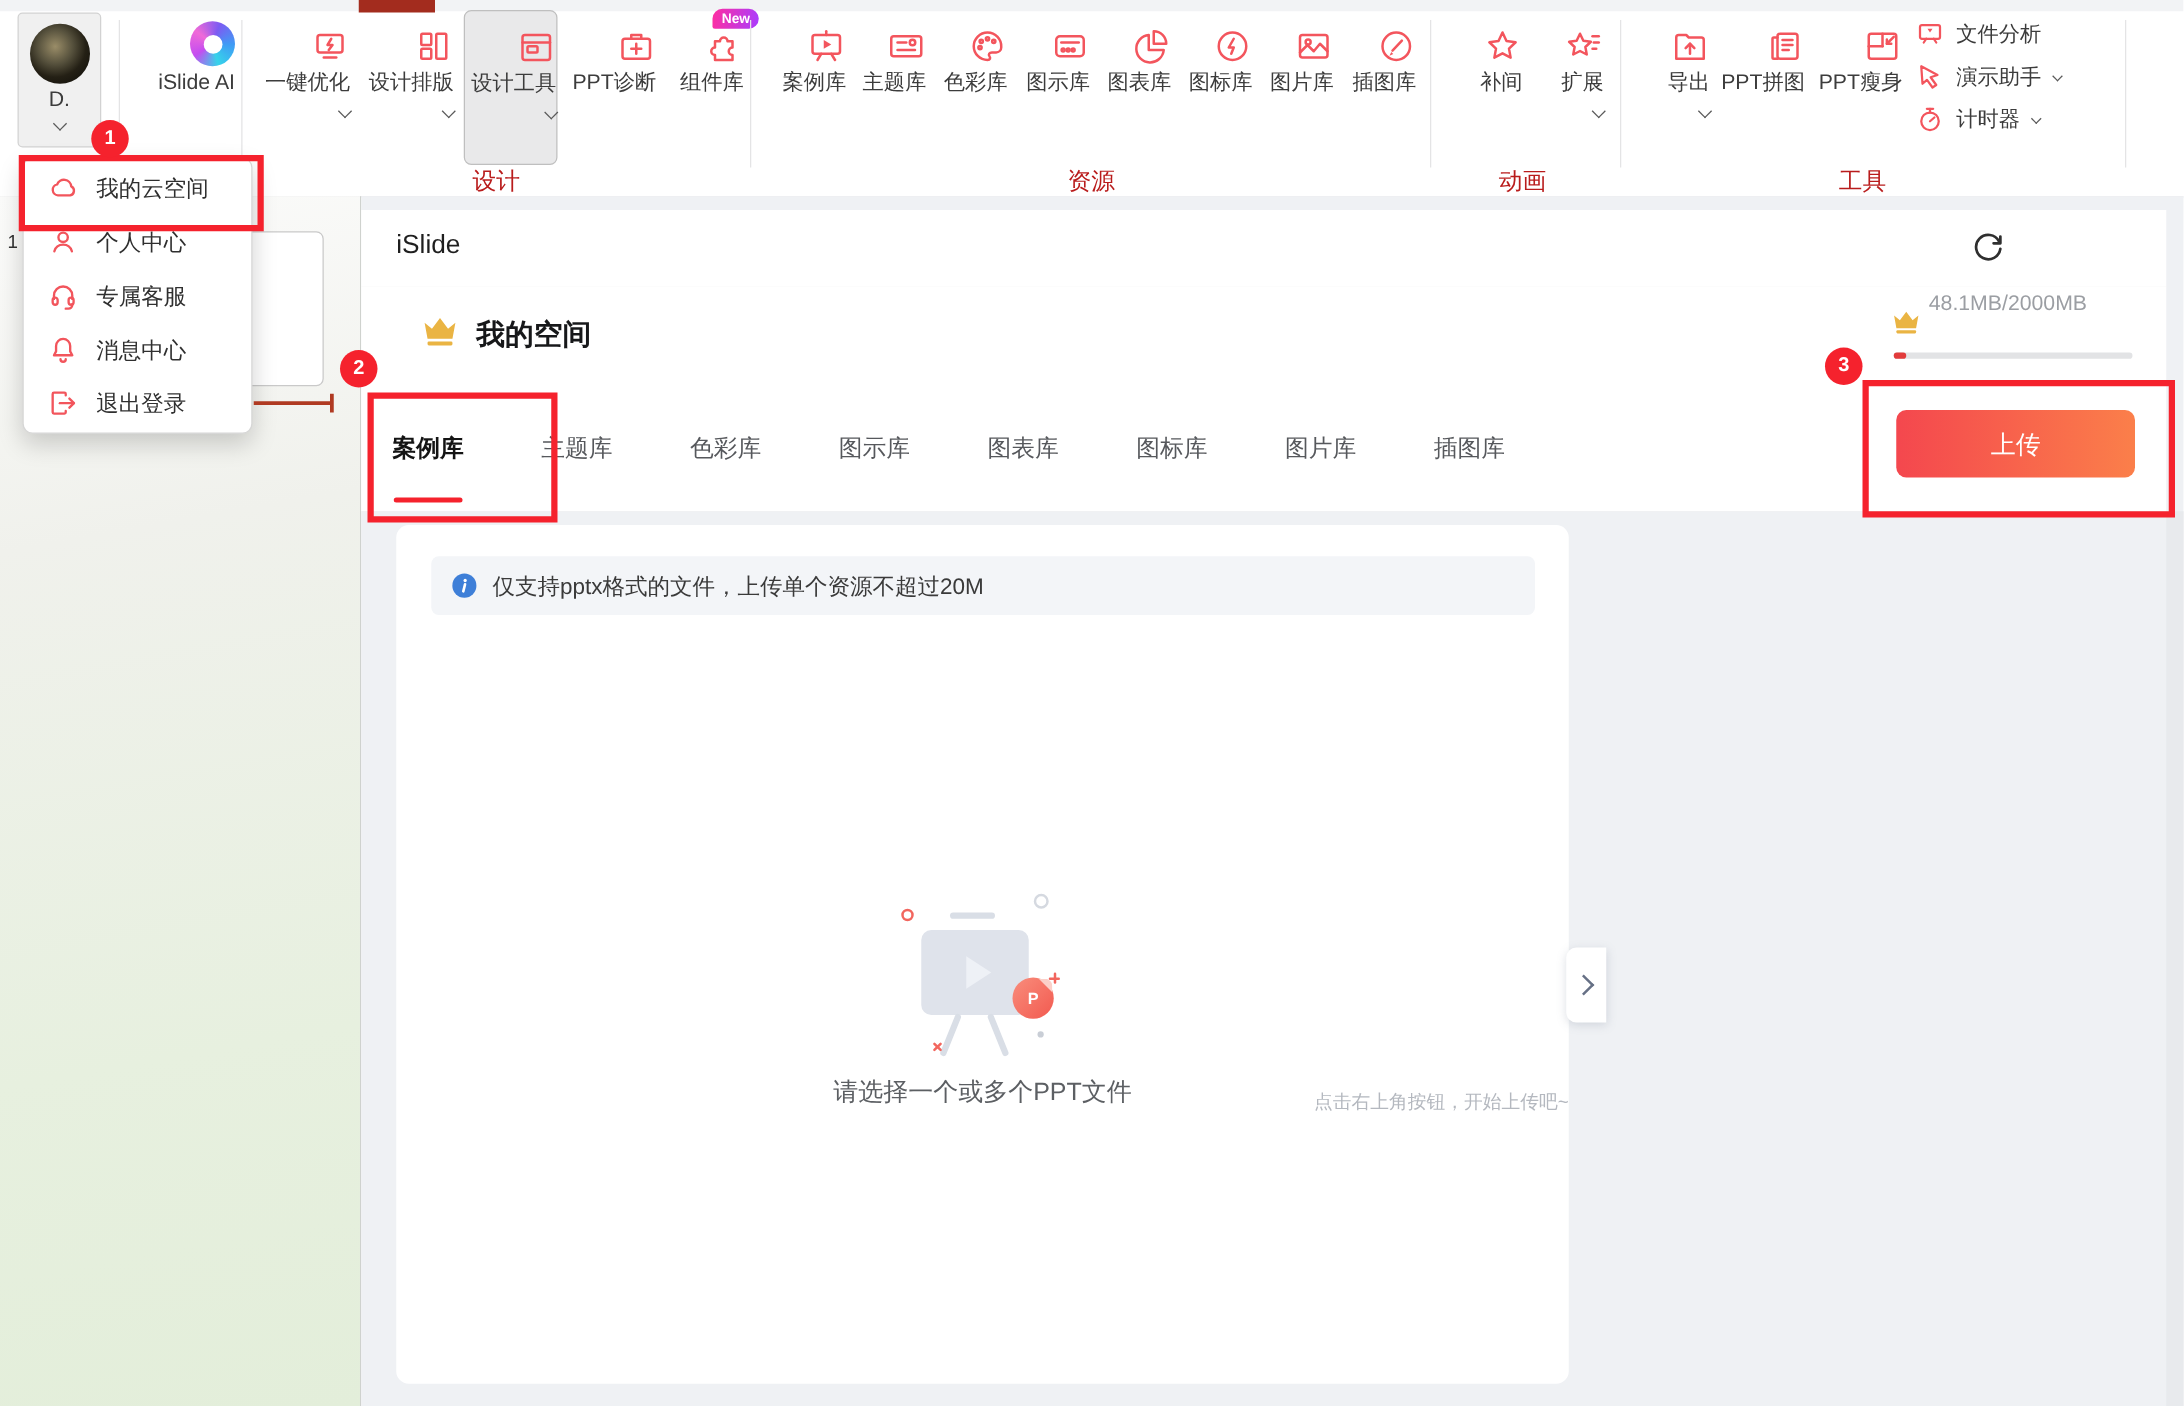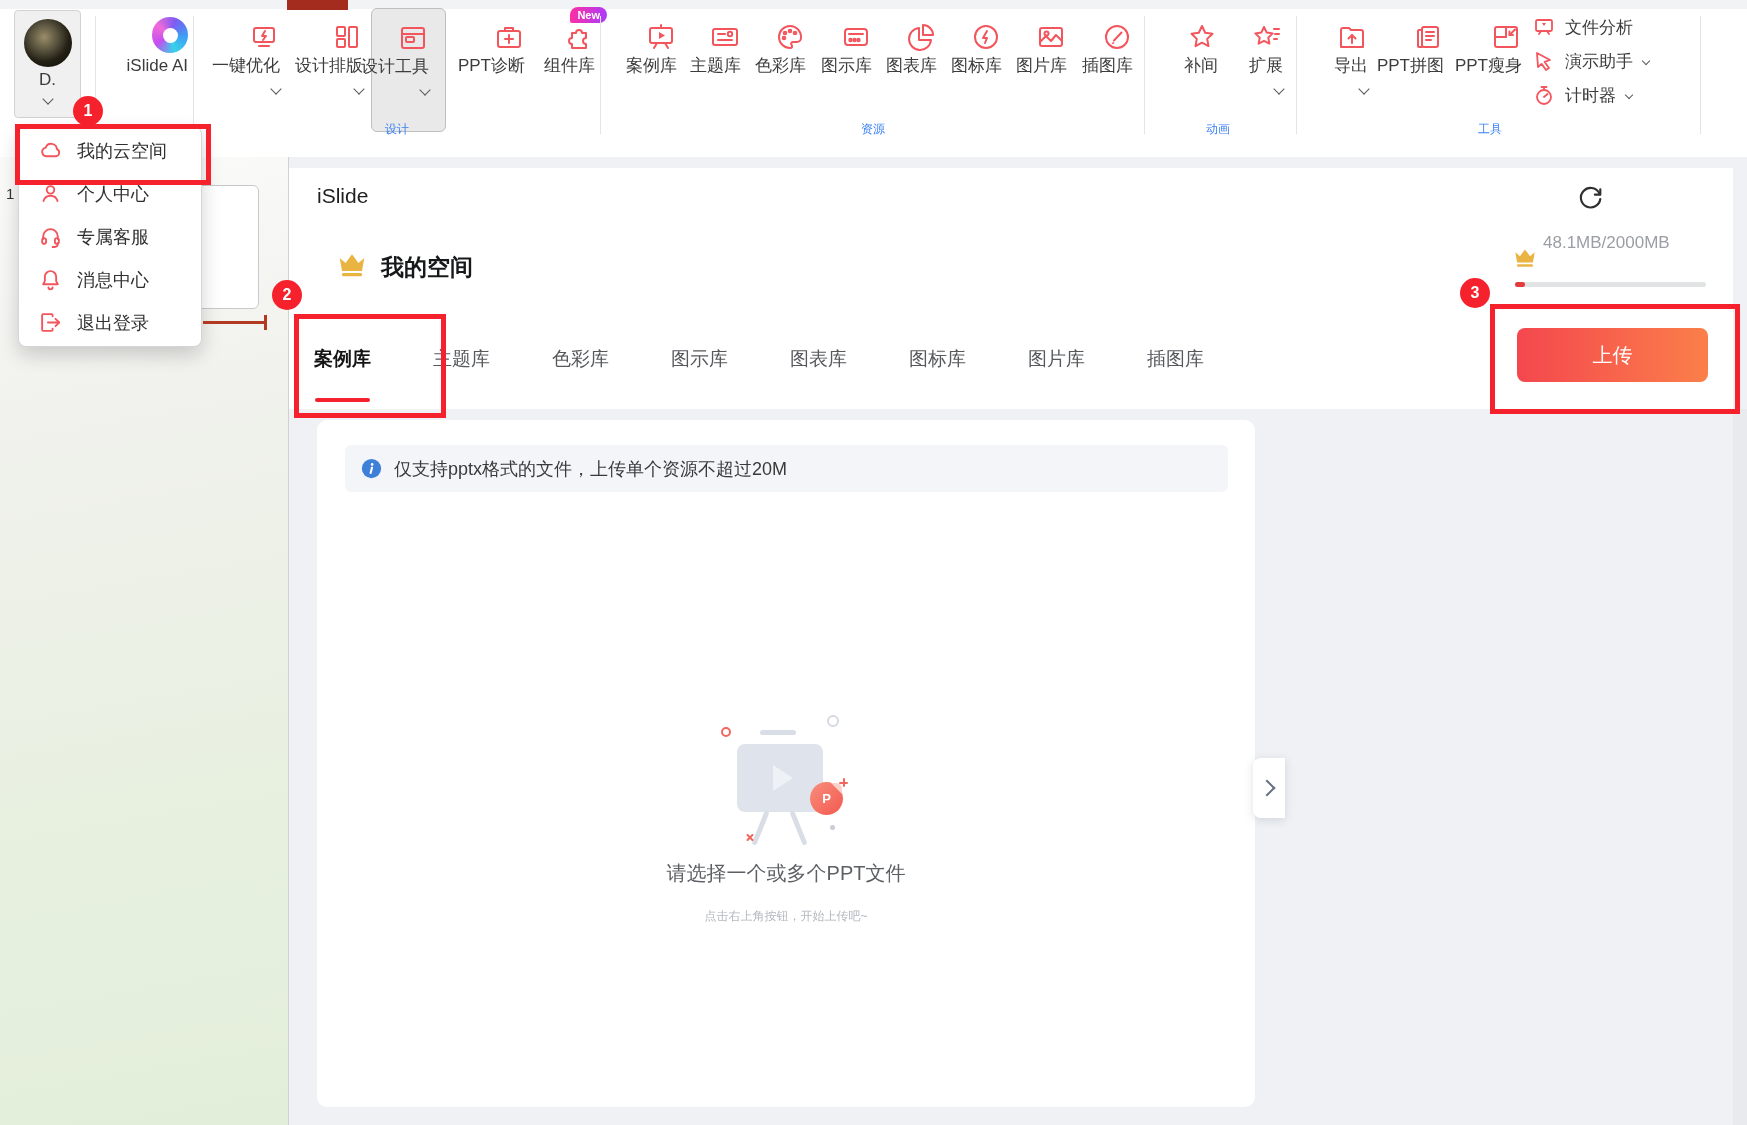--- a/index.html
+++ b/index.html
@@ -8,23 +8,23 @@
 
   
   .ribbon{position:absolute;left:0;top:0;width:1747px;height:157px;background:#fff;border-bottom:1px solid #e3e4e6;overflow:hidden}
   .topstrip{position:absolute;left:0;top:0;width:1747px;height:9px;background:#f2f3f5}
   .reddash{position:absolute;left:287px;top:0;width:61px;height:10px;background:#a32c1e}
   .rbtn{position:absolute;top:11px;display:flex;flex-direction:column;align-items:flex-end;cursor:pointer}
   .rbtn .ric{height:42px;display:flex;align-items:flex-end;justify-content:center}
   .rlabel{font-size:17px;color:#3c3c3c;white-space:nowrap;line-height:24px;margin-top:1px}
   .chev{margin-top:7px;width:7px;height:7px;border-right:1.7px solid #5a5a5a;border-bottom:1.7px solid #5a5a5a;transform:rotate(45deg)}
   .chev.sm{margin:0 0 0 10px;width:5px;height:5px}
-  .rbtn.sel{top:8px;padding:3px 16px 0 0;height:124px;background:#e9e9ea;border:1px solid #bfbfbf;border-radius:6px;box-sizing:border-box}
+  .rbtn.sel{top:8px;padding:3px 0 0 0;height:124px;background:#e9e9ea;border:1px solid #bfbfbf;border-radius:6px;box-sizing:border-box}
   .vdiv{position:absolute;top:16px;height:118px;width:1px;background:#e4e4e5}
-  .glabel{position:absolute;top:121px;transform:translateX(-50%);font-size:12px;color:#3b82f6;white-space:nowrap}
+  .glabel{position:absolute;top:132px;transform:translateX(-50%);font-size:19px;color:#b91c1c;white-space:nowrap}
   .acct{position:absolute;left:14px;top:10px;width:67px;height:108px;background:#f0f0f0;border:1px solid #d2d2d2;border-radius:4px;display:flex;flex-direction:column;align-items:center;box-sizing:border-box;cursor:pointer}
   .avatar{width:48px;height:48px;border-radius:50%;margin-top:8px;background:radial-gradient(circle at 42% 38%,#9a8d68 0%,#55503c 30%,#23201624 55%,#17150f 75%),#1c1a13;background:radial-gradient(circle at 42% 38%,#9a8d68 0%,#55503c 35%,#242015 60%,#14120c 85%)}
   .acct .rlabel{font-size:17px}
   .aiicon{width:36px;height:36px;border-radius:50%;background:conic-gradient(from 20deg,#7d5bf2,#3f9bf5,#36d3ea,#c44df0,#f06ad8,#7d5bf2);display:flex;align-items:center;justify-content:center}
   .aiicon .hole{width:15px;height:15px;border-radius:50%;background:#fff}
   .newbadge{position:absolute;top:-4px;right:-12px;background:linear-gradient(100deg,#ff2ea0,#a93cff);color:#fff;font-size:11px;font-weight:bold;padding:2px 7px;border-radius:8px 8px 8px 2px}
   .stack{position:absolute;left:1532px;top:10px;width:165px}
   .stackrow{display:flex;align-items:center;height:34px;cursor:pointer}
   .stackrow .sic{width:24px;height:24px;margin-right:9px;display:flex;align-items:center;justify-content:center}
   .stackrow .slab{font-size:17px;color:#3c3c3c;white-space:nowrap}
@@ -52,21 +52,21 @@
   .tab{position:relative;height:100%;display:flex;align-items:center;font-size:19px;color:#56585c;cursor:pointer;white-space:nowrap}
   .tab.active{color:#141414;font-weight:bold}
   .tab.active::after{content:"";position:absolute;left:1px;right:1px;bottom:7px;height:4px;background:#f5222d;border-radius:2px}
   .upload-btn{position:absolute;left:1228px;top:171px;width:191px;height:54px;border-radius:8px;border:none;cursor:pointer;
     background:linear-gradient(90deg,#f4474e 0%,#fb7f4a 100%);color:#fff;font-size:20px;font-family:Liberation Sans, sans-serif;display:flex;align-items:center;justify-content:center}
   .pane-body{position:absolute;left:0;top:252px;width:1458px;height:716px;background:#eff1f4}
   .card{position:absolute;left:28px;top:11px;width:938px;height:687px;background:#fff;border-radius:10px}
   .banner{position:absolute;left:28px;top:25px;width:883px;height:47px;background:#f3f5f8;border-radius:6px;display:flex;align-items:center;padding-left:16px;box-sizing:border-box}
   .banner-text{font-size:18px;color:#3a3a3a;margin-left:12px}
   .empty-title{position:absolute;left:0;top:440px;width:100%;text-align:center;font-size:20px;color:#5c5f63}
-  .empty-sub{position:absolute;left:0;top:488px;width:100%;text-align:center;font-size:12px;color:#b4b8bf}
+  .empty-sub{position:absolute;left:0;top:452px;width:100%;text-align:right;font-size:15px;color:#b4b8bf}
   .collapse-btn{position:absolute;left:964px;top:349px;width:32px;height:60px;background:#fff;border-radius:8px 0 0 8px;box-shadow:0 2px 8px rgba(120,130,150,.25);display:flex;align-items:center;justify-content:center;cursor:pointer}
   .chevR{width:10px;height:10px;border-top:2.6px solid #667085;border-right:2.6px solid #667085;transform:rotate(45deg);margin-left:-4px}
   .right-panel{position:absolute;left:999px;top:0;width:445px;height:716px;background:#fff}
   .right-empty-text{position:absolute;left:0;top:410px;width:100%;text-align:center;font-size:19px;color:#b7bbc2}
   .scrollstrip{position:absolute;left:1444px;top:0;width:14px;height:968px;background:#e8eaed}
 
   
   .stage{position:absolute;left:403px;top:300px;width:135px;height:140px}
   .topbar{position:absolute;left:40px;top:10px;width:36px;height:5px;border-radius:3px;background:#d9dee6}
   .board{position:absolute;left:17px;top:24px;width:86px;height:68px;border-radius:8px;background:#dfe3eb;display:flex;align-items:center;justify-content:center}

